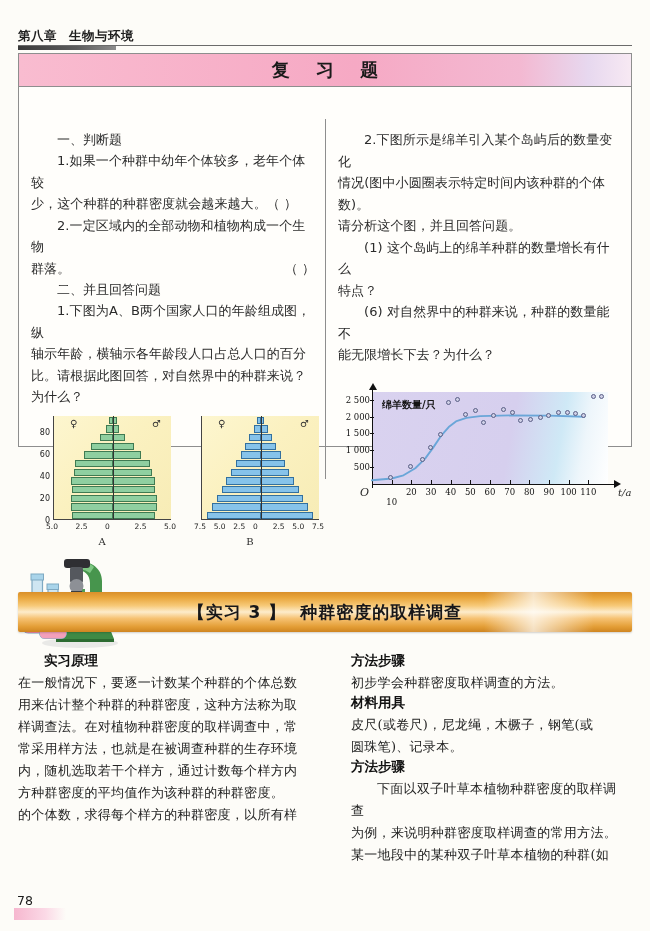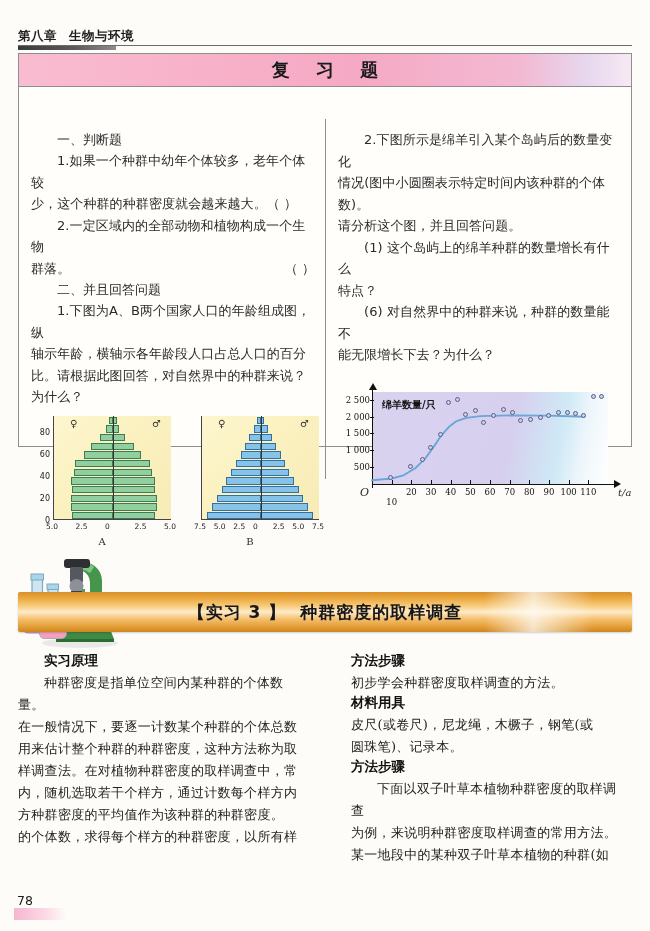--- a/index.html
+++ b/index.html
@@ -407,24 +407,24 @@
 
   <div class="banner">
     <div class="banner-text">
       <span>【实习 3 】</span><span class="b2">种群密度的取样调查</span>
     </div>
   </div>
 
   <div class="bottom">
     <div class="bcol">
       <div class="sec-head">实习原理</div>
-      <div class="ptxt ind">种群密度是指单位空间内某种群的个体数量。</div>
       <div class="ptxt">在一般情况下，要逐一计数某个种群的个体总数</div>
       <div class="ptxt">用来估计整个种群的种群密度，这种方法称为取</div>
       <div class="ptxt">样调查法。在对植物种群密度的取样调查中，常</div>
+      <div class="ptxt">常采用样方法，也就是在被调查种群的生存环境</div>
       <div class="ptxt">内，随机选取若干个样方，通过计数每个样方内</div>
       <div class="ptxt">方种群密度的平均值作为该种群的种群密度。</div>
       <div class="ptxt">的个体数，求得每个样方的种群密度，以所有样</div>
     </div>
 
     <div class="bcol right">
       <div class="sec-head" style="text-indent:0">方法步骤</div>
       <div class="ptxt">初步学会种群密度取样调查的方法。</div>
 
       <div class="sec-head" style="text-indent:0">材料用具</div>

